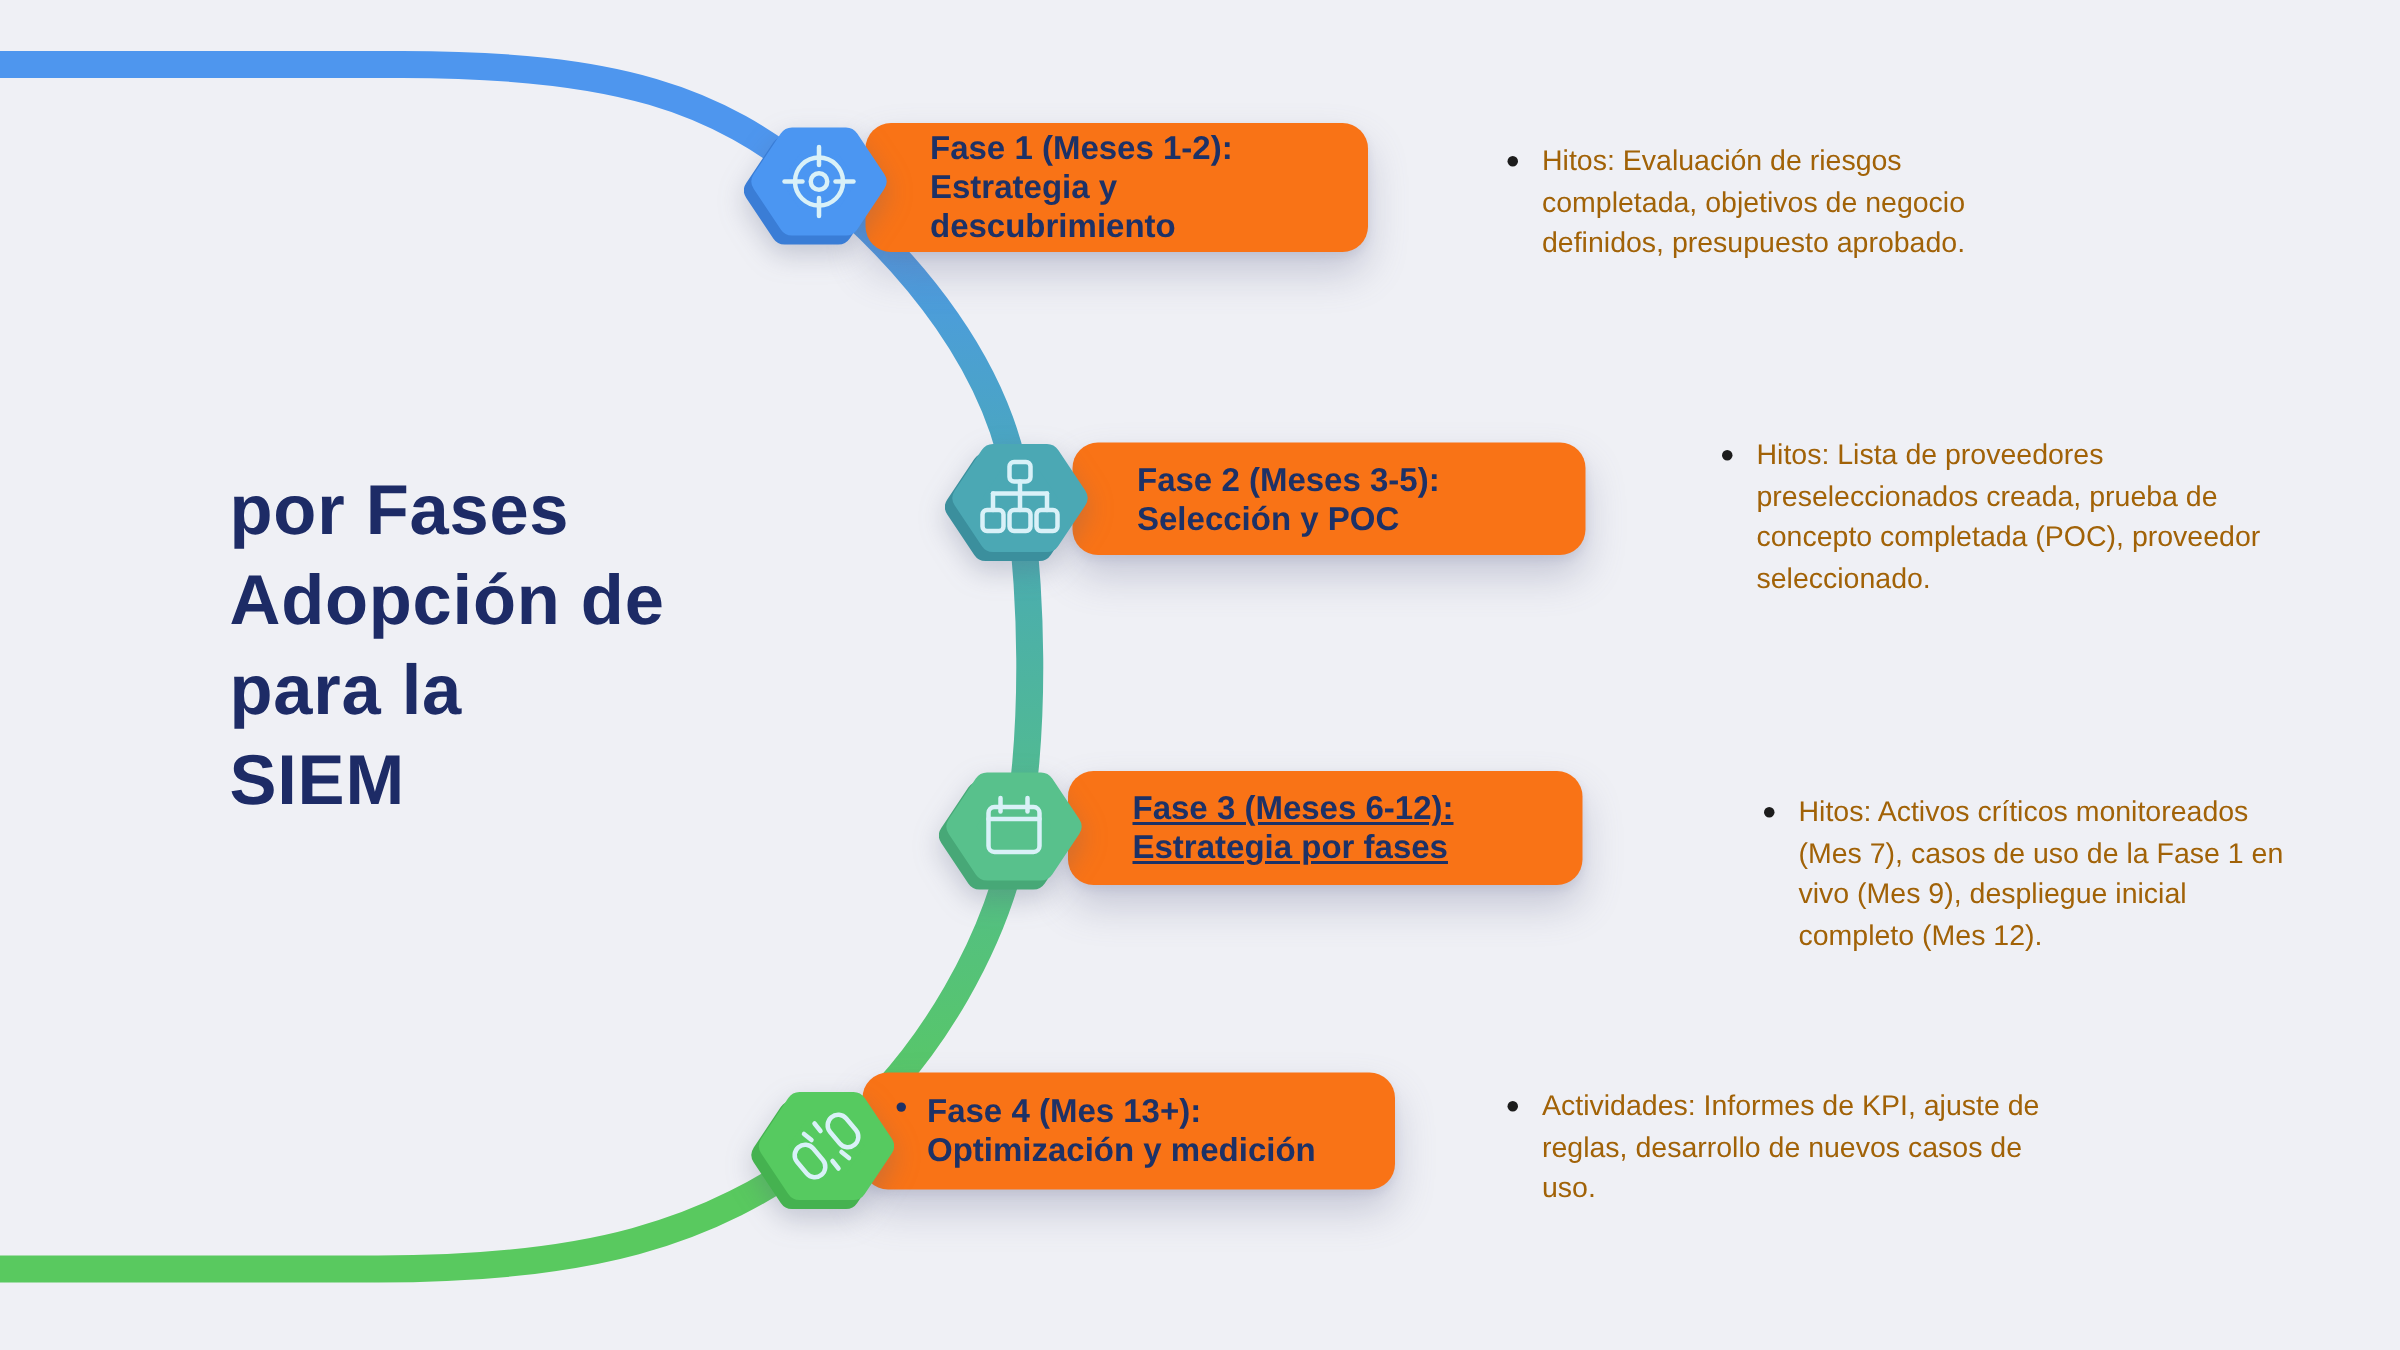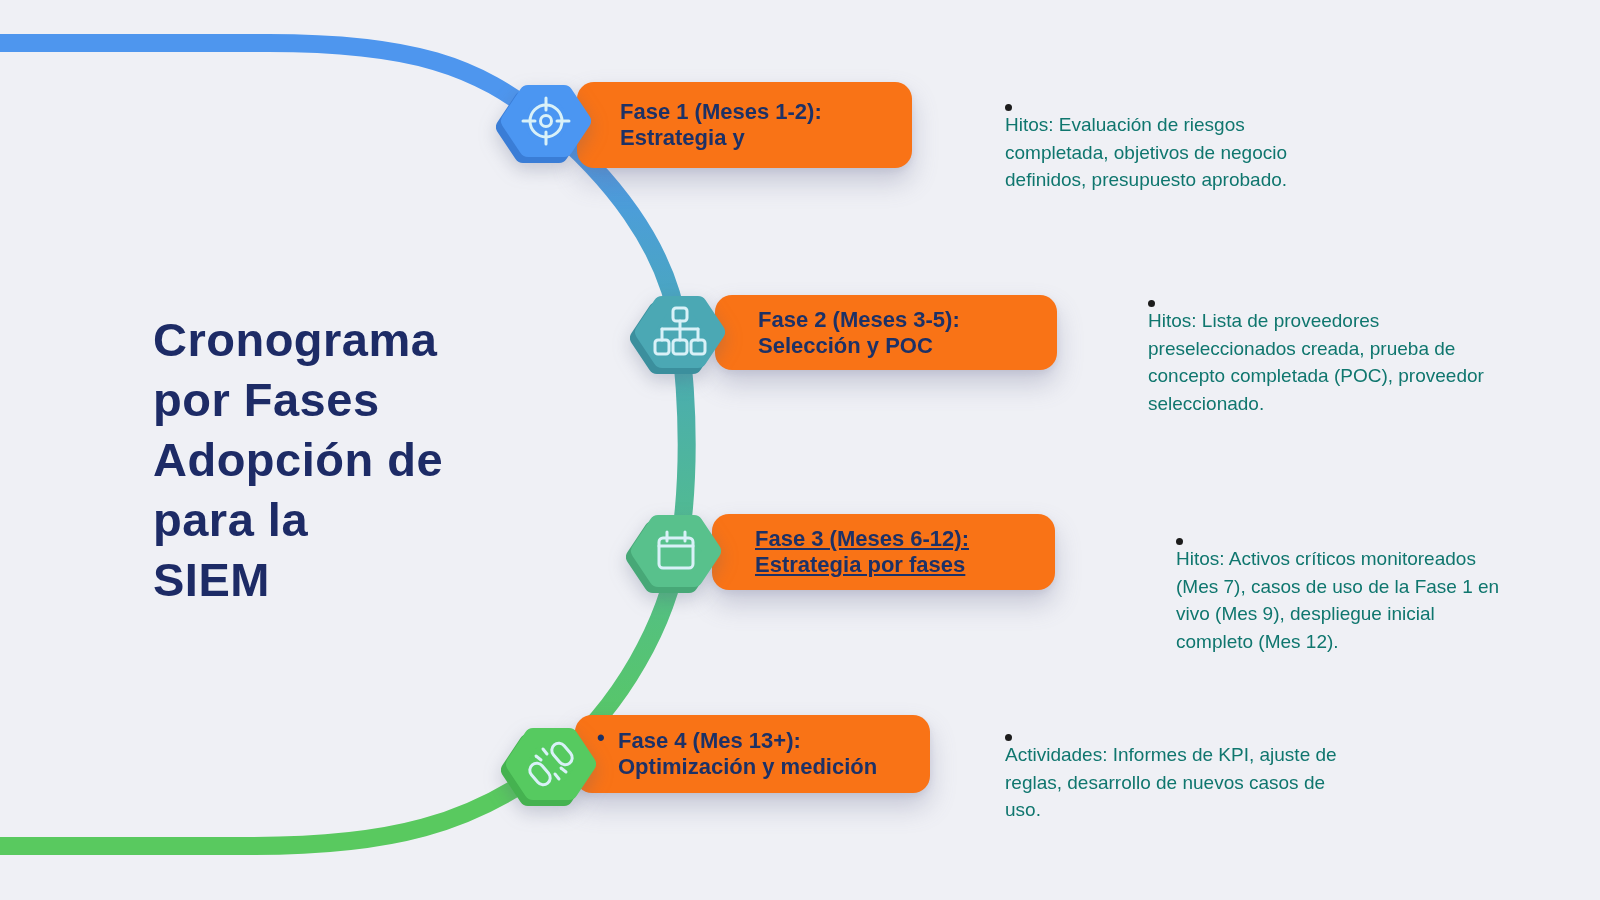--- a/index.html
+++ b/index.html
@@ -26,21 +26,21 @@
     color:#1d3166;font-weight:700;font-size:22px;line-height:26px;
   }
   .card1{left:577px;top:82px;width:335px;height:86px;}
   .card2{left:715px;top:295px;width:342px;height:75px;}
   .card3{left:712px;top:514px;width:343px;height:76px;text-decoration:underline;}
   .card4{left:575px;top:715px;width:355px;height:78px;}
   .card-bullet{position:absolute;left:22px;top:10px;font-size:22px;color:#1d3166;}
 
   .note{
     position:absolute;display:flex;align-items:flex-start;
-    color:#0f766e;font-size:19px;line-height:27.5px;flex-direction:column;
+    color:#a16207;font-size:19px;line-height:27.5px;
   }
   .note .dot{
     flex:0 0 auto;width:7px;height:7px;border-radius:50%;background:#1c1c1c;
     margin:10px 16px 0 0;font-size:0;overflow:hidden;
   }
   .note1{left:1005px;top:94px;}  .note1 .txt{width:300px;}
   .note2{left:1148px;top:290px;} .note2 .txt{width:342px;}
   .note3{left:1176px;top:528px;} .note3 .txt{width:336px;}
   .note4{left:1005px;top:724px;justify-content:center;} .note4 .txt{width:346px;}
 
@@ -67,30 +67,30 @@
     <path class="curve-path" stroke="url(#curveGrad)" d="M -10 43 L 268 43
          C 412 43, 478 66, 543 120
          C 608 174, 668 246, 679 330
          C 688 400, 690 478, 679 549
          C 668 620, 622 708, 551 764
          C 472 824, 390 846, 252 846
          L -10 846"></path>
   </svg>
 
   <h1 class="main-title">
-    <span>Cronograma</span>
     <span>por Fases</span>
     <span>Adopción de</span>
     <span>para la</span>
     <span>SIEM</span>
   </h1>
 
   <div class="card card1">
     <div>Fase 1 (Meses 1-2):</div>
     <div>Estrategia y</div>
+    <div>descubrimiento</div>
   </div>
 
   <div class="card card2">
     <div>Fase 2 (Meses 3-5):</div>
     <div>Selección y POC</div>
   </div>
 
   <div class="card card3">
     <div>Fase 3 (Meses 6-12):</div>
     <div>Estrategia por fases</div>

